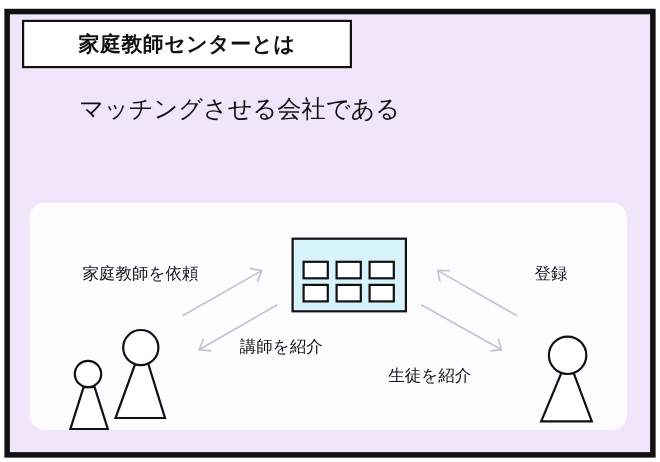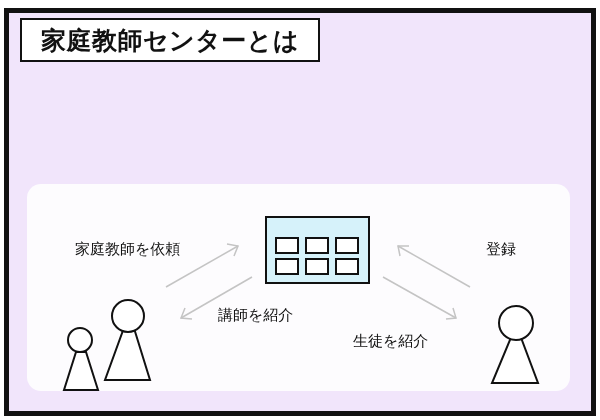--- a/index.html
+++ b/index.html
@@ -1,34 +1,35 @@
 <!DOCTYPE html>
 <html><head>
 <meta charset="utf-8">
 <style>
   html,body{margin:0;padding:0;background:#fff;}
   body{width:600px;height:420px;position:relative;overflow:hidden;font-family:"DejaVu Sans","Liberation Sans",sans-serif;color:#111;}
   .frame{position:absolute;left:4px;top:8px;width:582px;height:398px;border:5px solid #111;background:#f1e5fb;}
-  .title-box{position:absolute;left:20px;top:18px;width:300px;height:44px;border:2px solid #111;background:#fff;box-sizing:border-box;display:flex;align-items:center;justify-content:center;font-size:25px;font-weight:bold;letter-spacing:0.5px;}
+  .title-box{position:absolute;left:20px;top:18px;width:300px;height:44px;border:2px solid #111;background:#fff;box-sizing:border-box;display:flex;align-items:center;justify-content:center;font-size:19px;font-weight:bold;letter-spacing:0.5px;}
   .desc{position:absolute;left:72px;top:86px;font-size:22px;line-height:28px;white-space:nowrap;}
   .desc .small{font-size:16px;}
   .panel{position:absolute;left:27px;top:184px;width:543px;height:207px;background:#fdfcfe;border-radius:14px;}
   .label{position:absolute;font-size:15px;white-space:nowrap;}
   svg{position:absolute;left:0;top:0;}
 </style>
 </head>
 <body>
 
 <div class="frame"></div>
 
 <div class="title-box">
   <span>家庭教師センターとは</span>
 </div>
 
 <div class="desc">
+  <div>マッチングさせる会社である</div>
 </div>
 
 <div class="panel"></div>
 
 <svg width="600" height="420">
 
   <g>
     <rect x="266" y="217" width="103" height="66" fill="#d6f2fa" stroke="#111" stroke-width="2"></rect>
     <rect x="276" y="238" width="22" height="15" fill="#fff" stroke="#111" stroke-width="2"></rect>
     <rect x="306" y="238" width="22" height="15" fill="#fff" stroke="#111" stroke-width="2"></rect>

